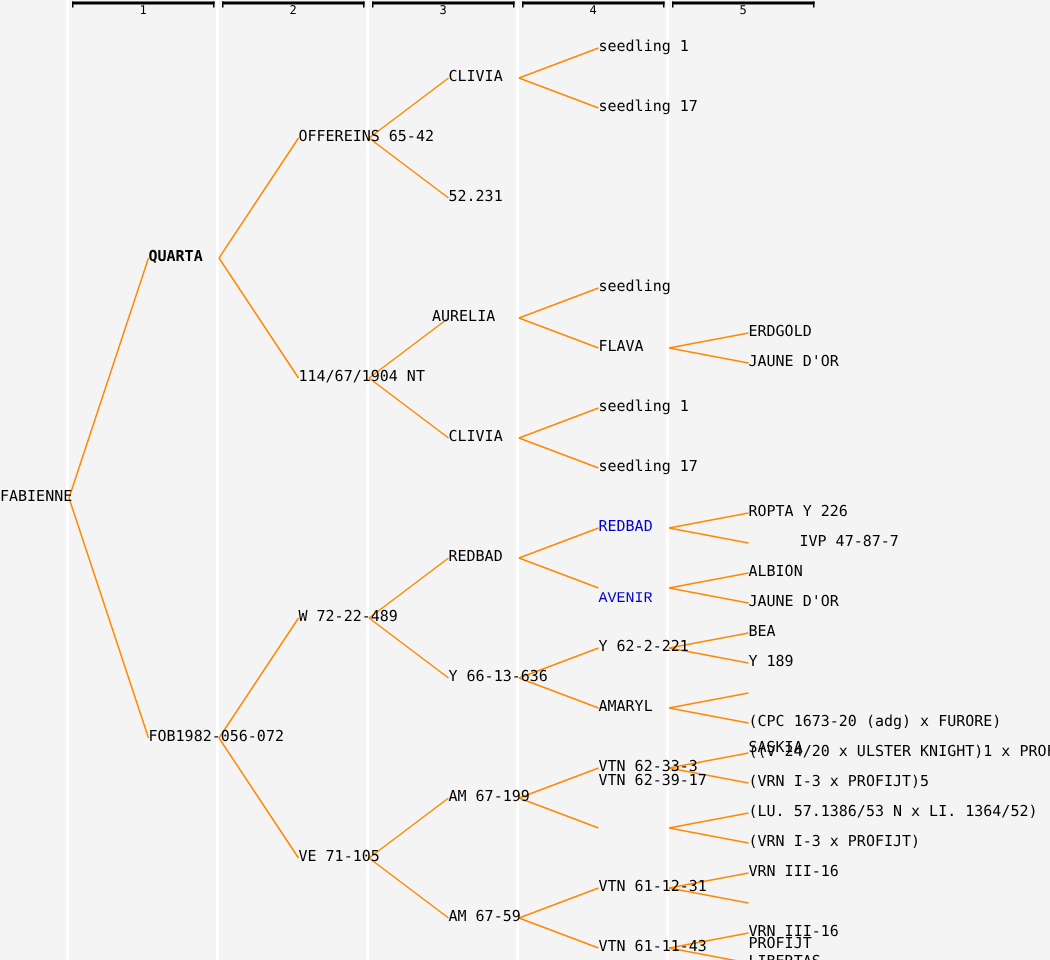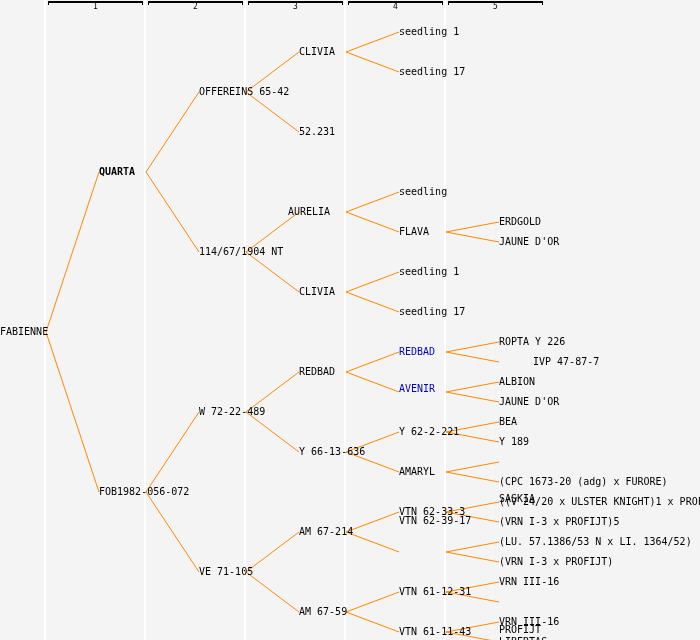--- a/index.html
+++ b/index.html
@@ -112,32 +112,32 @@
       <div class="node" style="left: 499px; top: 236px;">JAUNE D'OR</div>
       <div class="node" style="left: 299px; top: 286px;">CLIVIA</div>
       <div class="node" style="left: 399px; top: 266px;">seedling 1</div>
       <div class="node" style="left: 399px; top: 306px;">seedling 17</div>
       <div class="node" style="left: 99px; top: 486px;">FOB1982-056-072</div>
       <div class="node" style="left: 199px; top: 406px;">W 72-22-489</div>
       <div class="node" style="left: 299px; top: 366px;">REDBAD</div>
       <div class="node blue" style="left: 399px; top: 346px;">REDBAD</div>
       <div class="node" style="left: 499px; top: 336px;">ROPTA Y 226</div>
       <div class="node" style="left: 499px; top: 356px; margin-left: 34px;">IVP 47-87-7</div>
-      <div class="node blue" style="left: 399px; top: 383px;">AVENIR</div>
+      <div class="node blue" style="left: 399px; top: 394px; font-family: Liberation Mono, monospace;">AVENIR</div>
       <div class="node" style="left: 499px; top: 376px;">ALBION</div>
       <div class="node" style="left: 499px; top: 396px;">JAUNE D'OR</div>
       <div class="node" style="left: 299px; top: 446px;">Y 66-13-636</div>
       <div class="node" style="left: 399px; top: 426px;">Y 62-2-221</div>
       <div class="node" style="left: 499px; top: 416px;">BEA</div>
       <div class="node" style="left: 499px; top: 436px;">Y 189</div>
       <div class="node" style="left: 399px; top: 466px;">AMARYL</div>
       <div class="node" style="left: 499px; top: 456px; margin-top: 37px;">SASKIA</div>
       <div class="node" style="left: 499px; top: 476px;">(CPC 1673-20 (adg) x FURORE)</div>
       <div class="node" style="left: 199px; top: 566px;">VE 71-105</div>
-      <div class="node" style="left: 299px; top: 526px;">AM 67-214</div>
+      <div class="node" style="left: 299px; top: 526px;">AM 67-199</div>
       <div class="node" style="left: 399px; top: 506px;">VTN 62-33-3</div>
       <div class="node" style="left: 499px; top: 496px;">((V 24/20 x ULSTER KNIGHT)1 x PROFIJT)</div>
       <div class="node" style="left: 499px; top: 516px;">(VRN I-3 x PROFIJT)5</div>
       <div class="node" style="left: 399px; top: 515px;">VTN 62-39-17</div>
       <div class="node" style="left: 499px; top: 536px;">(LU. 57.1386/53 N x LI. 1364/52)</div>
       <div class="node" style="left: 499px; top: 556px;">(VRN I-3 x PROFIJT)</div>
       <div class="node" style="left: 299px; top: 606px;">AM 67-59</div>
       <div class="node" style="left: 399px; top: 586px; text-align: center;">VTN 61-12-31</div>
       <div class="node" style="left: 499px; top: 576px;">VRN III-16</div>
       <div class="node" style="left: 499px; top: 596px; margin-top: 28px;">PROFIJT</div>

